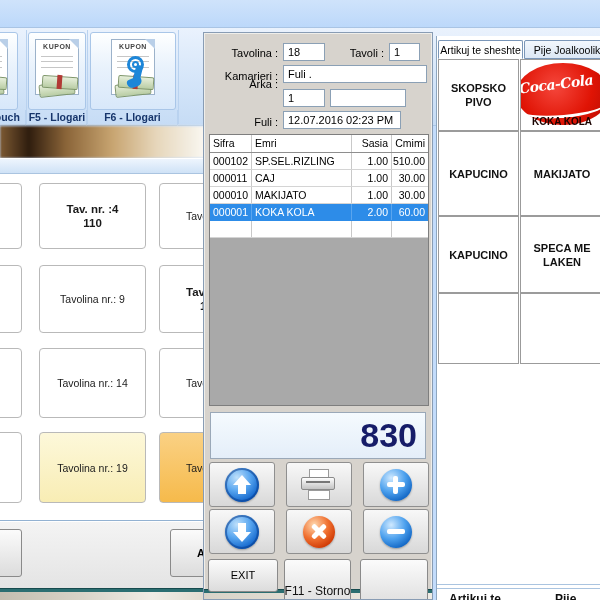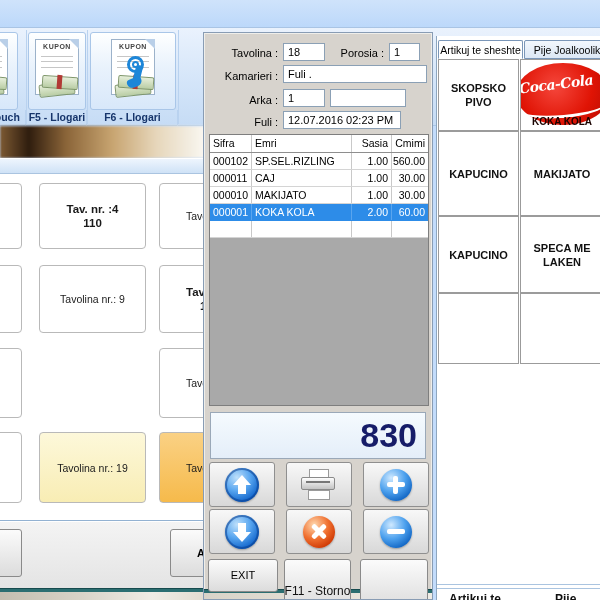--- a/index.html
+++ b/index.html
@@ -210,20 +210,23 @@
     <div class="tavbtn" style="left:-44px;top:91px;width:66px;height:68px"></div>
     <div class="tavbtn" style="left:39px;top:91px;width:107px;height:68px">
       <span>Tavolina nr.: 9</span>
     </div>
     <div class="tavbtn bold clip" style="left:159px;top:91px;width:112px;height:68px;justify-content:center">
       <span>Tav.</span>
       <span style="padding-left:14px">1</span>
     </div>
 
     <div class="tavbtn" style="left:-44px;top:174px;width:66px;height:70px"></div>
+    <div class="tavbtn" style="left:39px;top:174px;width:107px;height:70px">
+      <span>Tavolina nr.: 14</span>
+    </div>
     <div class="tavbtn clip" style="left:159px;top:174px;width:112px;height:70px;justify-content:center">
       <span>Tavoli</span>
     </div>
 
     <div class="tavbtn" style="left:-44px;top:258px;width:66px;height:71px"></div>
     <div class="tavbtn yellow" style="left:39px;top:258px;width:107px;height:71px">
       <span>Tavolina nr.: 19</span>
     </div>
     <div class="tavbtn orange clip" style="left:159px;top:258px;width:112px;height:71px;justify-content:center">
       <span>Tavoli</span>
@@ -235,45 +238,45 @@
     <div class="graybtn" style="left:170px;top:8px;width:74px;height:48px;font-size:11px;font-weight:bold;line-height:46px;padding-left:26px">
       <span>Ar</span>
     </div>
   </div>
   <div class="teal-line"></div>
   <div class="tan-strip"></div>
 
   <div class="order-panel">
     <div class="flabel" style="left:4px;top:13px;width:70px">Tavolina :</div>
     <div class="fbox" style="left:79px;top:10px;width:42px">18</div>
-    <div class="flabel" style="left:128px;top:13px;width:52px">Porosia :</div>
+    <div class="flabel" style="left:128px;top:13px;width:52px">Tavoli :</div>
     <div class="fbox" style="left:185px;top:10px;width:31px">1</div>
 
     <div class="flabel" style="left:4px;top:36px;width:70px">Kamarieri :</div>
     <div class="fbox" style="left:79px;top:32px;width:144px">Fuli .</div>
 
-    <div class="flabel" style="left:4px;top:60px;width:70px">Arka :</div>
+    <div class="flabel" style="left:4px;top:44px;width:70px">Arka :</div>
     <div class="fbox" style="left:79px;top:56px;width:42px">1</div>
     <div class="fbox" style="left:126px;top:56px;width:76px"></div>
 
     <div class="flabel" style="left:4px;top:82px;width:70px">Fuli :</div>
     <div class="fbox" style="left:79px;top:78px;width:118px">12.07.2016 02:23 PM</div>
 
     <div class="items-table">
       <div class="trow header">
         <div class="tc c1">Sifra</div>
         <div class="tc c2">Emri</div>
         <div class="tc c3">Sasia</div>
         <div class="tc c4">Cmimi</div>
       </div>
       <div class="trow">
         <div class="tc c1">000102</div>
         <div class="tc c2">SP.SEL.RIZLING</div>
         <div class="tc c3">1.00</div>
-        <div class="tc c4">560.00</div>
+        <div class="tc c4">510.00</div>
       </div>
       <div class="trow">
         <div class="tc c1">000011</div>
         <div class="tc c2">CAJ</div>
         <div class="tc c3">1.00</div>
         <div class="tc c4">30.00</div>
       </div>
       <div class="trow">
         <div class="tc c1">000010</div>
         <div class="tc c2">MAKIJATO</div>

